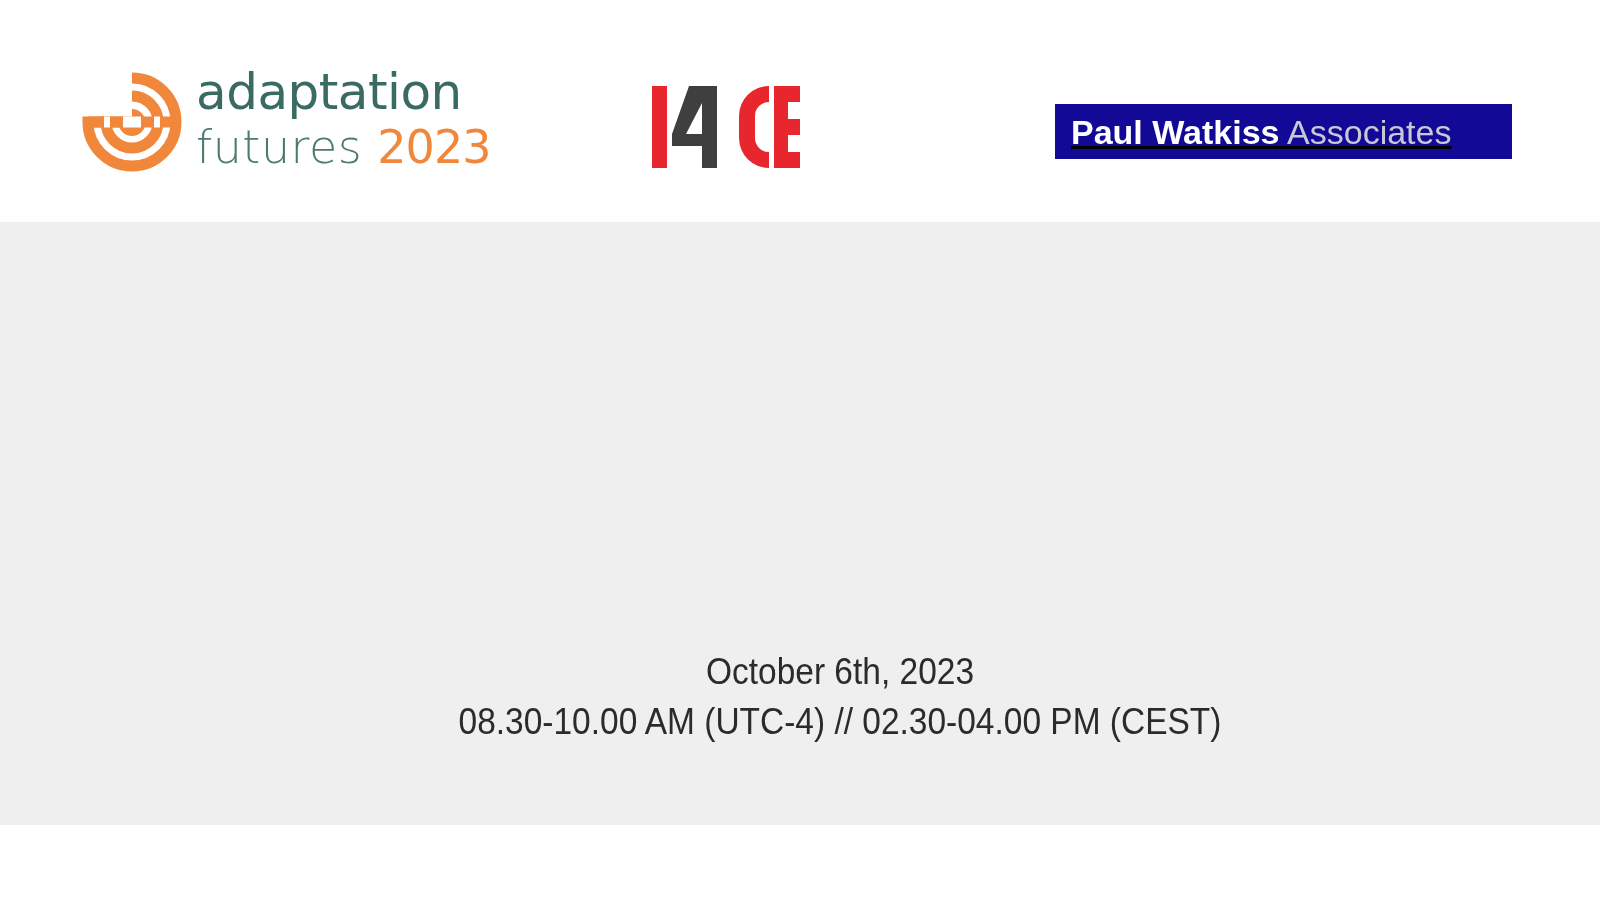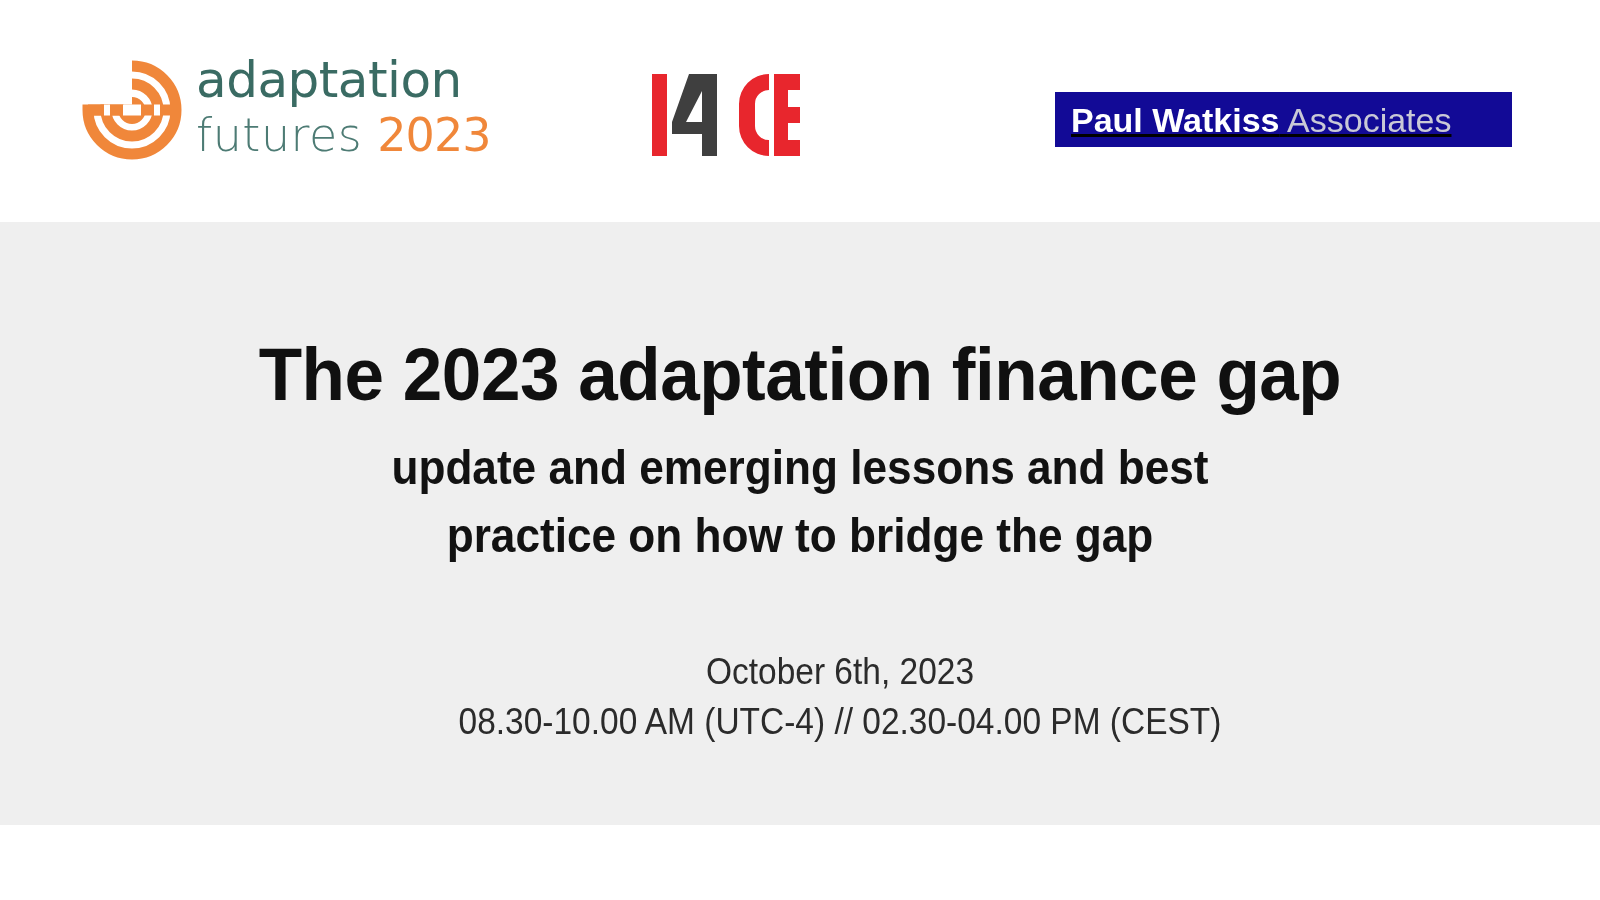--- a/index.html
+++ b/index.html
@@ -19,21 +19,21 @@
     position: relative;
     width: 1600px;
     height: 900px;
     background: #ffffff;
   }
 
   
   .logo-band {
     position: absolute;
     left: 0;
-    top: 0;
+    top: 12px;
     width: 1412px;
     height: 222px;
     background: #ffffff;
   }
 
   
   .af-logo {
     position: absolute;
     left: 78px;
     top: 52px;
@@ -234,27 +234,20 @@
       </span>
     </div>
 
     <div class="pw-logo">
       <div class="pw-text"><span class="pw-bold">Paul Watkiss</span> <span class="pw-light">Associates</span></div>
     </div>
   </div>
 
   <div class="content-panel">
 
-    <div class="title-block">
-      <h1 class="slide-title">The 2023 adaptation finance gap</h1>
-      <div class="slide-subtitle">
-        <span>update and emerging lessons and best</span>
-        <span>practice on how to bridge the gap</span>
-      </div>
-    </div>
 
     <div class="meta-block">
       <div class="meta-line">October 6th, 2023</div>
       <div class="meta-line">08.30-10.00 AM (UTC-4) // 02.30-04.00 PM (CEST)</div>
     </div>
   </div>
 
   <div class="footer-fill"></div>
 </div>
 

